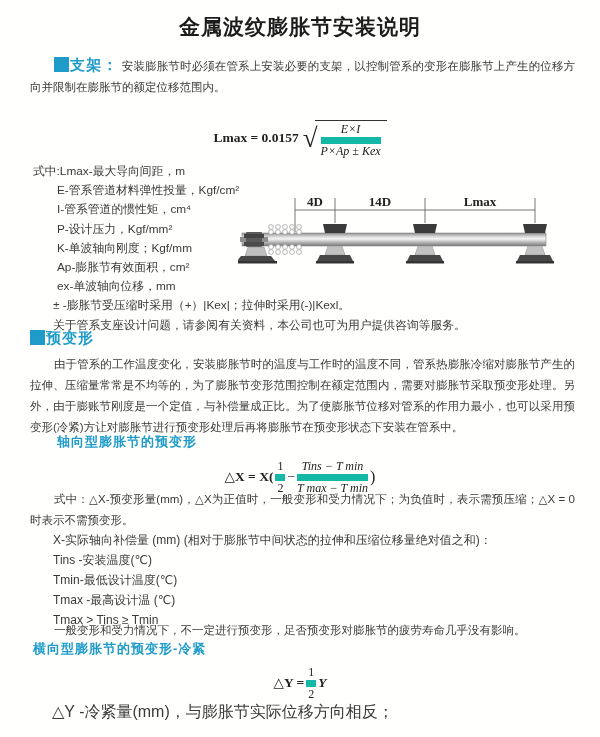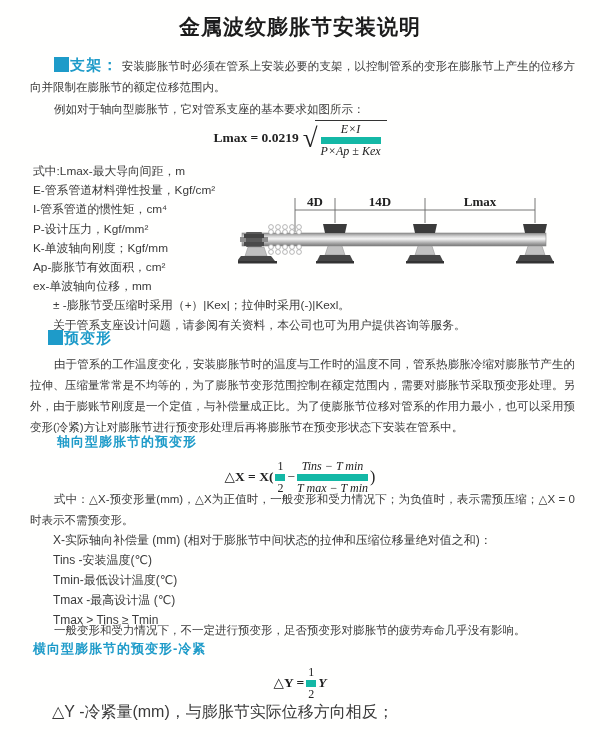--- a/index.html
+++ b/index.html
@@ -20,21 +20,21 @@
   .marker{
     display:inline-block;width:15px;height:15px;background:#1e9bc9;
     vertical-align:-2px;margin-right:1px;
   }
   .sec-head{color:#1e9bc9;font-size:15px;font-weight:bold;letter-spacing:1px;}
   .sub-head{
     margin:0;color:#1e9bc9;font-size:13px;font-weight:bold;letter-spacing:1px;
   }
   .vars{left:33px;font-size:11.8px;line-height:19.2px;color:#3a3a3a;}
   .vars div{white-space:nowrap;}
-  .vars .ind-a{}
+  .vars .ind-a{margin-left:24px;}
   .vars .ind-b{margin-left:20px;}
   .formula{
     left:0;right:0;text-align:center;margin:0;
     font-family:"Liberation Serif","DejaVu Serif",serif;font-size:13.5px;color:#222;
   }
   .bf{font-weight:bold;}
   .it{font-style:italic;}
   .frac{
     display:inline-block;vertical-align:middle;text-align:center;
     line-height:1.08;font-size:12px;margin:0 2px;
@@ -56,24 +56,23 @@
 </style>
 </head>
 <body>
 
 <div class="page">
 
   <h1 class="abs title">金属波纹膨胀节安装说明</h1>
 
   <p class="abs para indent1" style="top:55px;"><span class="marker"></span><span class="sec-head">支架：</span> <span>安装膨胀节时必须在管系上安装必要的支架，以控制管系的变形在膨胀节上产生的位移方向并限制在膨胀节的额定位移范围内。</span></p>
 
-  <p class="abs para indent1" style="top:99px;">例如对于轴向型膨胀节，它对管系支座的基本要求如图所示：</p>
 
   <div class="abs formula" style="top:120px;">
-    <span class="bf">Lmax = 0.0219</span><span class="radical">√</span><span class="under-radical"><span class="frac it"><span class="fnum">E×I</span><span class="fden">P×Ap ± Kex</span></span></span>
+    <span class="bf">Lmax = 0.0157</span><span class="radical">√</span><span class="under-radical"><span class="frac it"><span class="fnum">E×I</span><span class="fden">P×Ap ± Kex</span></span></span>
   </div>
 
   <div class="abs vars" style="top:162px;">
     <div>式中:Lmax-最大导向间距，m</div>
     <div class="ind-a">E-管系管道材料弹性投量，Kgf/cm²</div>
     <div class="ind-a">I-管系管道的惯性矩，cm⁴</div>
     <div class="ind-a">P-设计压力，Kgf/mm²</div>
     <div class="ind-a">K-单波轴向刚度；Kgf/mm</div>
     <div class="ind-a">Ap-膨胀节有效面积，cm²</div>
     <div class="ind-a">ex-单波轴向位移，mm</div>
@@ -156,21 +155,21 @@
     </g>
 
     <g>
       <polygon points="285,34 309,34 307,43 287,43" fill="#3b3b3b"></polygon>
       <polygon points="290,56 304,56 307,65 287,65" fill="#c2c2c2" stroke="#8a8a8a" stroke-width="0.5"></polygon>
       <polygon points="282,65 312,65 315,71 279,71" fill="#474747"></polygon>
       <rect x="278" y="71" width="38" height="2.5" fill="#333"></rect>
     </g>
   </svg>
 
-  <div class="abs" style="left:48px;top:329px;"><span class="marker"></span><span class="sec-head">预变形</span></div>
+  <div class="abs" style="left:30px;top:329px;"><span class="marker"></span><span class="sec-head">预变形</span></div>
 
   <p class="abs para indent1" style="top:354px;line-height:21px;">由于管系的工作温度变化，安装膨胀节时的温度与工作时的温度不同，管系热膨胀冷缩对膨胀节产生的拉伸、压缩量常常是不均等的，为了膨胀节变形范围控制在额定范围内，需要对膨胀节采取预变形处理。另外，由于膨账节刚度是一个定值，与补偿量成正比。为了使膨胀节位移对管系的作用力最小，也可以采用预变形(冷紧)方让对膨胀节进行预变形处理后再将膨胀节在预变形状态下安装在管系中。</p>
 
   <h2 class="abs sub-head" style="left:57px;top:433px;">轴向型膨胀节的预变形</h2>
 
   <div class="abs formula" style="top:460px;">
     <span class="bf">△X = X(</span><span class="frac"><span class="fnum">1</span><span class="fden">2</span></span><span>−</span><span class="frac it"><span class="fnum">Tins − T min</span><span class="fden">T max − T min</span></span><span class="paren">)</span>
   </div>
 
   <p class="abs para indent1" style="top:489px;line-height:20.5px;">式中：△X-预变形量(mm)，△X为正值时，一般变形和受力情况下；为负值时，表示需预压缩；△X = 0时表示不需预变形。</p>

